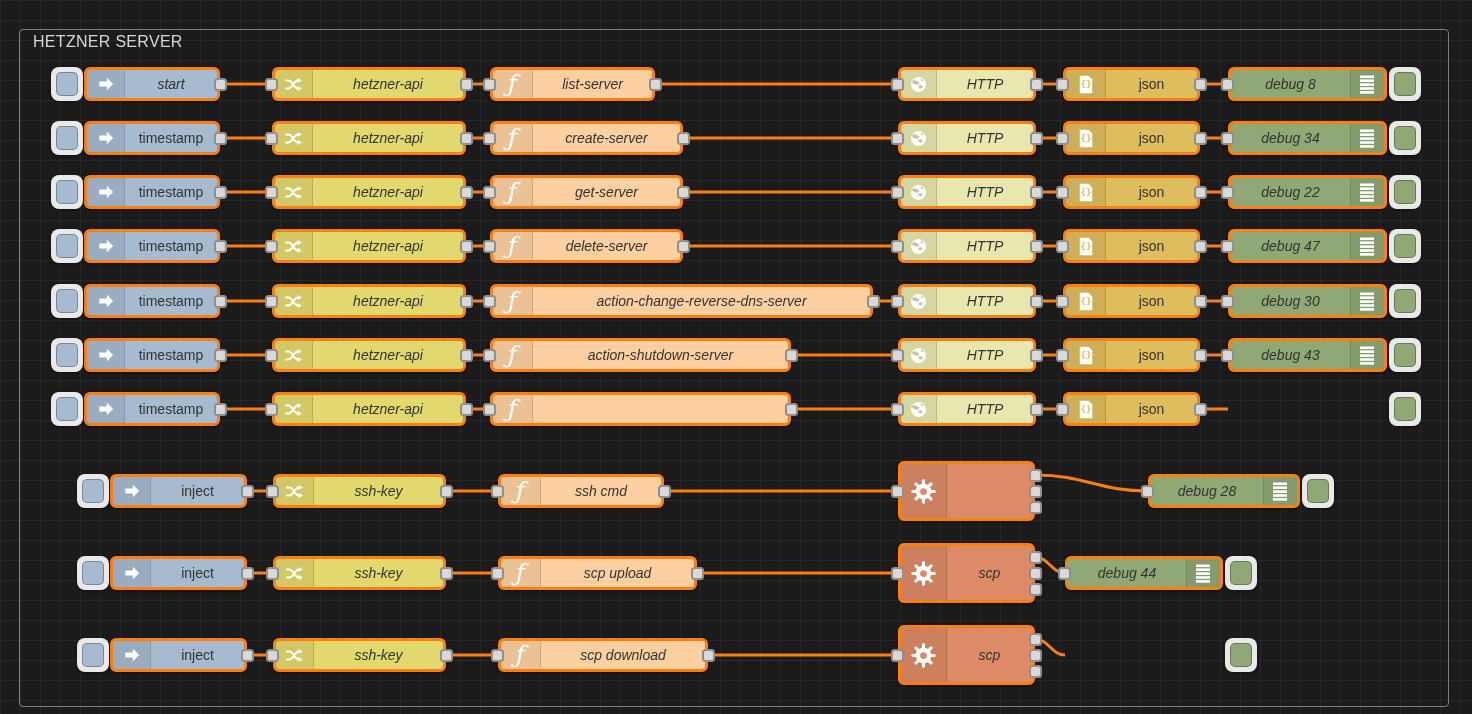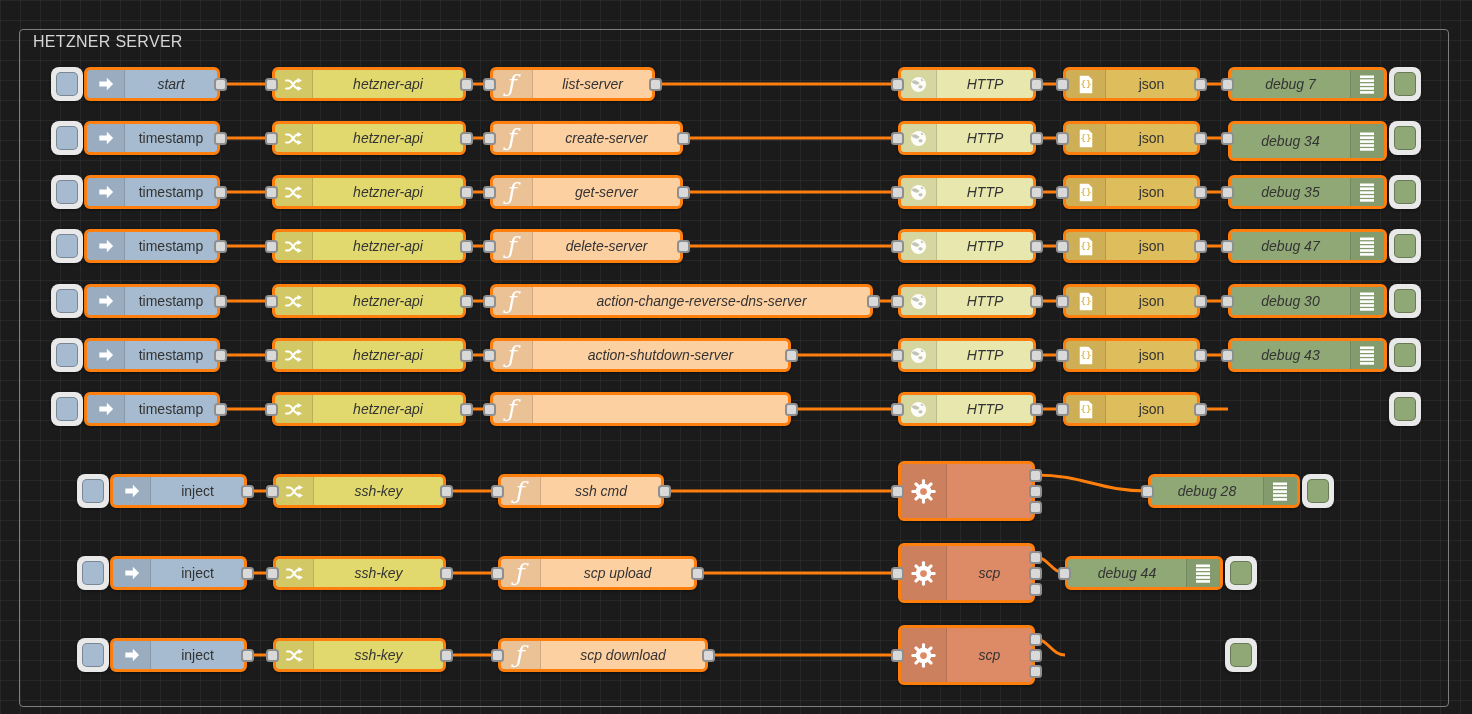--- a/index.html
+++ b/index.html
@@ -178,21 +178,21 @@
         <svg width="17" height="19" viewBox="0 0 17 19">
           <g fill="#fff">
             <rect x="1" y="0.5" width="14" height="2.6"></rect>
             <rect x="1" y="4.4" width="14" height="2.6"></rect>
             <rect x="1" y="8.3" width="14" height="2.6"></rect>
             <rect x="1" y="12.2" width="14" height="2.6"></rect>
             <rect x="1" y="16.1" width="14" height="2.6"></rect>
           </g>
         </svg>
       </div>
-      <div class="nlabel it">debug 7</div>
+      <div class="nlabel it">debug 8</div>
       <div class="port" style="top: 7.5px; left: -10px;"></div>
     </div>
     <div class="nbtn" style="left: 1389px; top: 67px;">
       <div class="inner" style="background: rgb(143, 168, 118);"></div>
     </div>
     <div class="node t-inject" style="left: 84px; top: 121px; width: 136px; height: 34px; background: rgb(166, 187, 207);">
       <div class="istrip" style="width: 38px;">
         <svg width="20" height="20" viewBox="0 0 24 24">
           <path fill="#fff" d="M4 9h9V4.5L20.5 12 13 19.5V15H4z"></path>
         </svg>
@@ -241,21 +241,21 @@
       <div class="istrip" style="width: 40px;">
         <svg width="20" height="21" viewBox="0 0 24 24">
           <path fill="#fff" d="M4.5 1.5H15l4.5 4.5v16.5H4.5z"></path>
           <text x="12" y="15.5" text-anchor="middle" font-family="DejaVu Sans Mono,monospace" font-size="11" font-weight="bold" fill="#debd5c">{}</text>
         </svg>
       </div>
       <div class="nlabel">json</div>
       <div class="port" style="top: 7.5px; left: -10px;"></div>
       <div class="port" style="top: 7.5px; right: -10px;"></div>
     </div>
-    <div class="node t-debug" style="left: 1228px; top: 121px; width: 159px; height: 40px; background: rgb(143, 168, 118);">
+    <div class="node t-debug" style="left: 1228px; top: 121px; width: 159px; height: 34px; background: rgb(143, 168, 118);">
       <div class="istrip" style="width: 34px;">
         <svg width="17" height="19" viewBox="0 0 17 19">
           <g fill="#fff">
             <rect x="1" y="0.5" width="14" height="2.6"></rect>
             <rect x="1" y="4.4" width="14" height="2.6"></rect>
             <rect x="1" y="8.3" width="14" height="2.6"></rect>
             <rect x="1" y="12.2" width="14" height="2.6"></rect>
             <rect x="1" y="16.1" width="14" height="2.6"></rect>
           </g>
         </svg>
@@ -328,21 +328,21 @@
         <svg width="17" height="19" viewBox="0 0 17 19">
           <g fill="#fff">
             <rect x="1" y="0.5" width="14" height="2.6"></rect>
             <rect x="1" y="4.4" width="14" height="2.6"></rect>
             <rect x="1" y="8.3" width="14" height="2.6"></rect>
             <rect x="1" y="12.2" width="14" height="2.6"></rect>
             <rect x="1" y="16.1" width="14" height="2.6"></rect>
           </g>
         </svg>
       </div>
-      <div class="nlabel it">debug 35</div>
+      <div class="nlabel it">debug 22</div>
       <div class="port" style="top: 7.5px; left: -10px;"></div>
     </div>
     <div class="nbtn" style="left: 1389px; top: 175px;">
       <div class="inner" style="background: rgb(143, 168, 118);"></div>
     </div>
     <div class="node t-inject" style="left: 84px; top: 229px; width: 136px; height: 34px; background: rgb(166, 187, 207);">
       <div class="istrip" style="width: 38px;">
         <svg width="20" height="20" viewBox="0 0 24 24">
           <path fill="#fff" d="M4 9h9V4.5L20.5 12 13 19.5V15H4z"></path>
         </svg>

